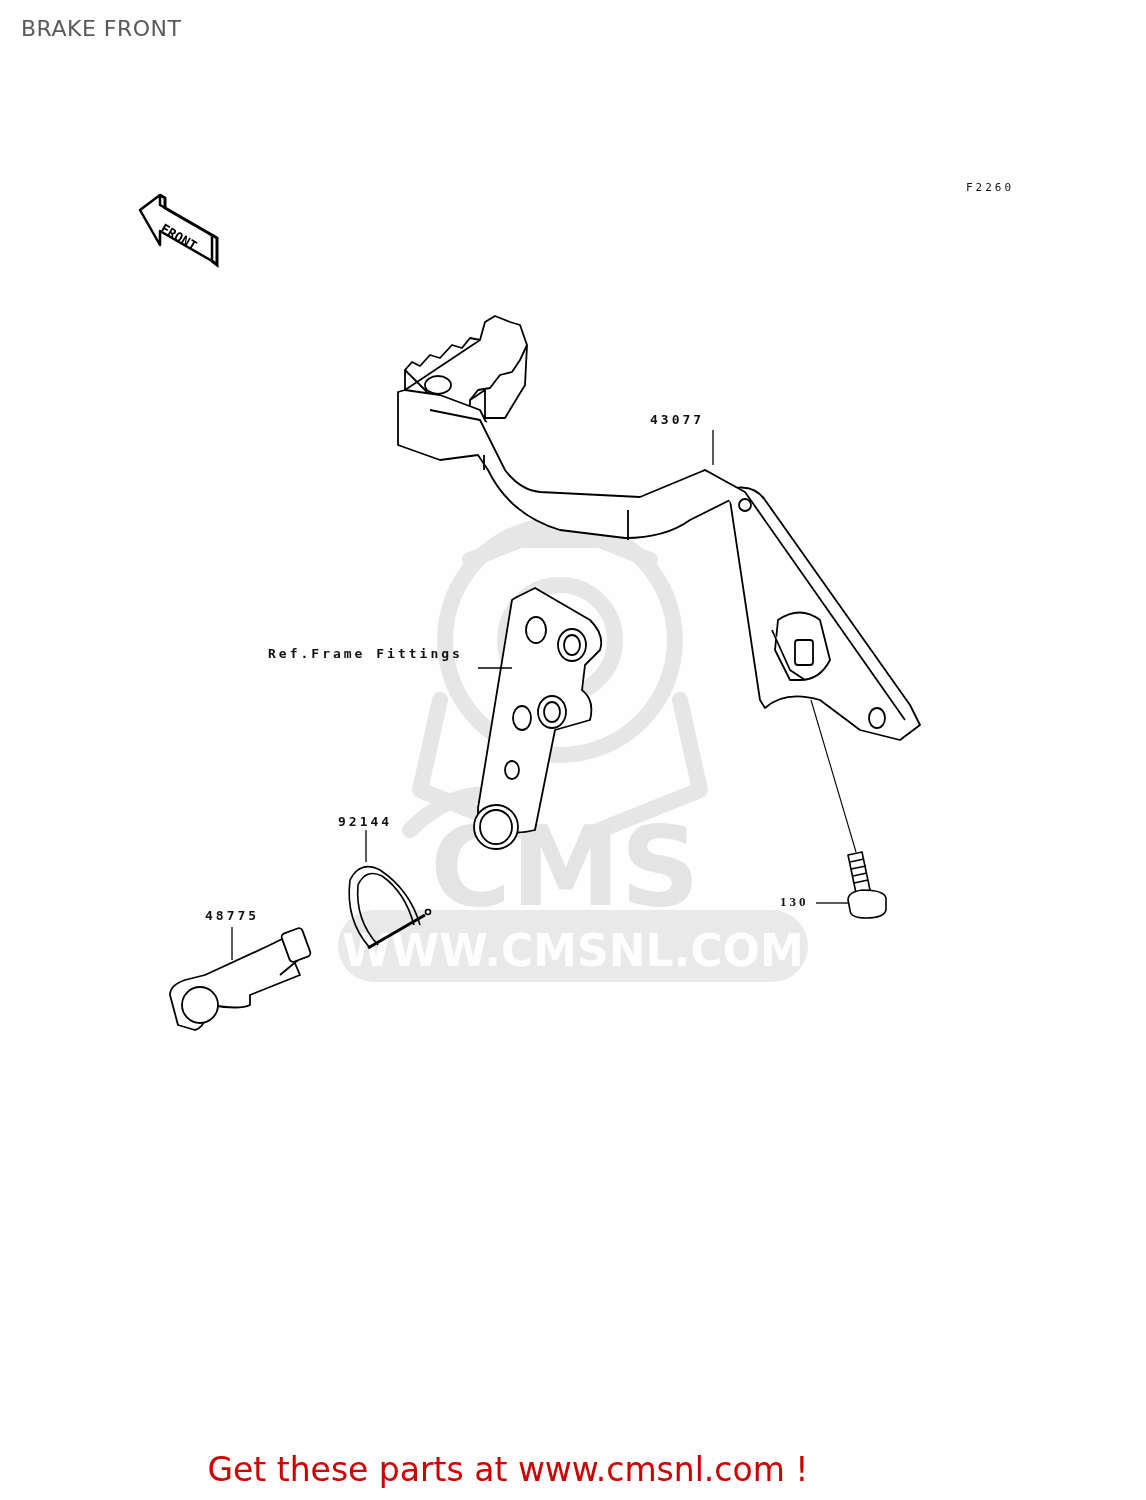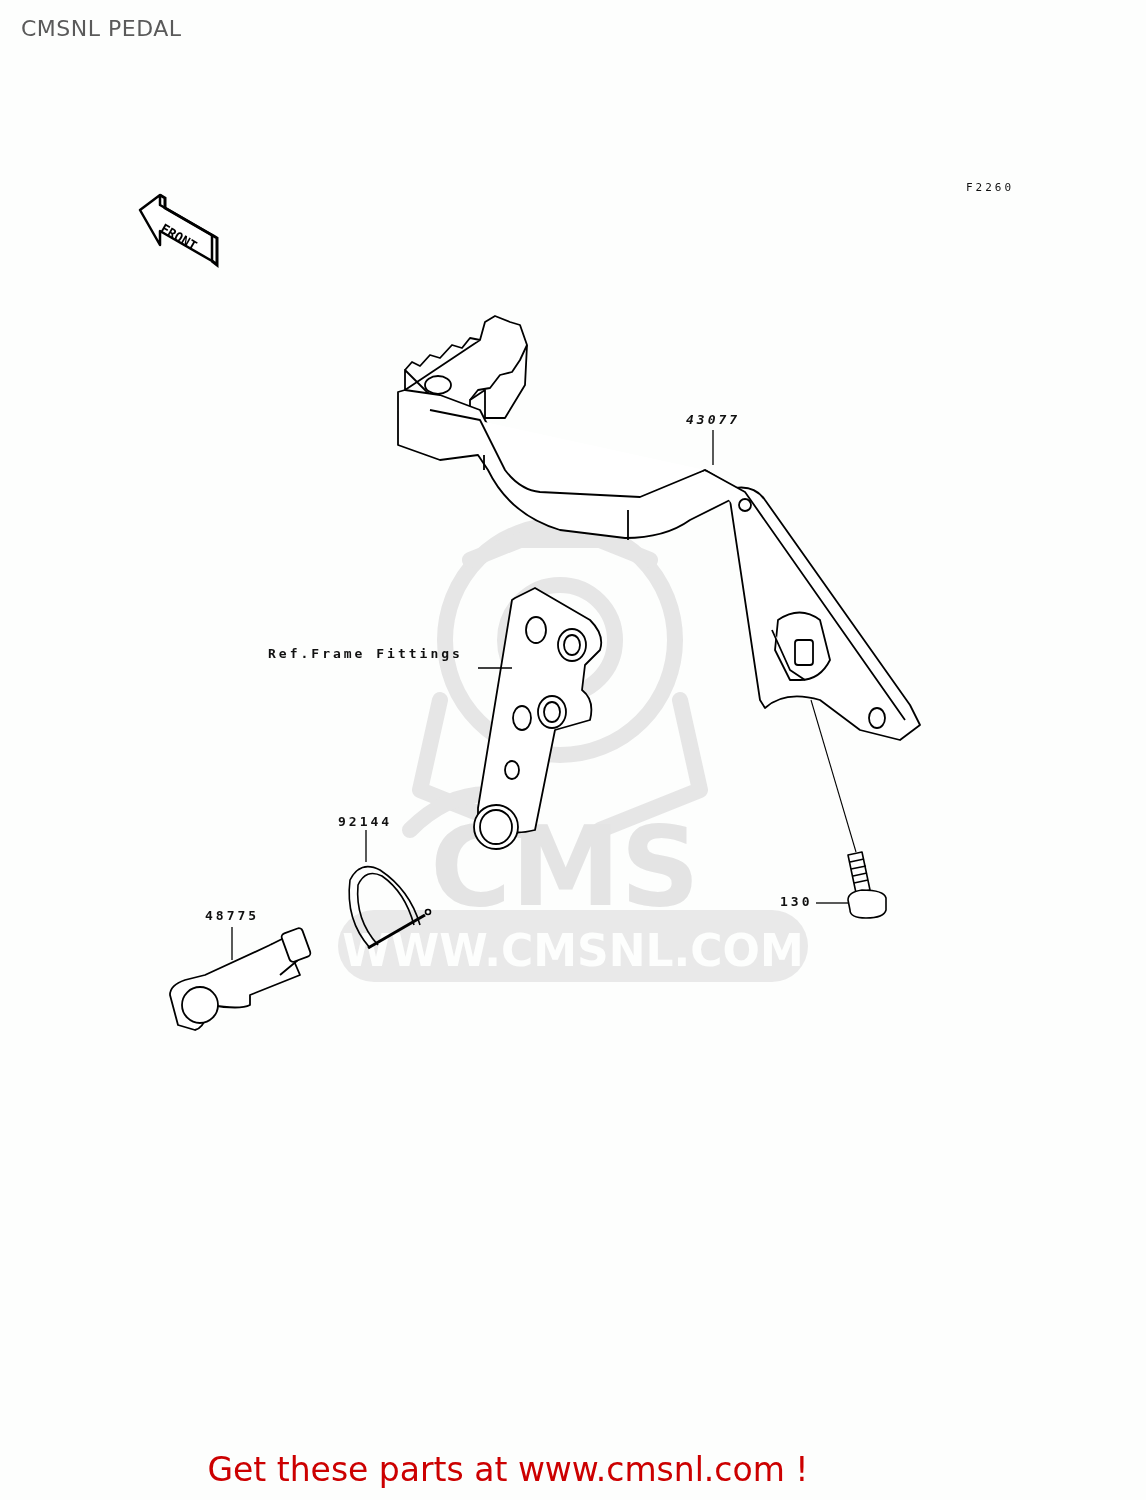--- a/index.html
+++ b/index.html
@@ -47,21 +47,21 @@
       text-align: center;
       font-family: "DejaVu Sans", sans-serif;
       font-size: 33px;
       color: #cc0000;
       text-decoration: none;
     }
   </style>
 </head>
 <body>
 
-<div class="page-title">CMSNL PEDAL</div>
+<div class="page-title">BRAKE FRONT</div>
 
 <svg class="diagram" viewBox="0 0 1146 1500" xmlns="http://www.w3.org/2000/svg">
 
   <g fill="none" stroke="#e6e6e6" stroke-width="16" stroke-linecap="round" stroke-linejoin="round">
     <circle cx="560" cy="640" r="115"></circle>
     <circle cx="560" cy="640" r="55"></circle>
     <path d="M440 700 L420 790 L520 830"></path>
     <path d="M680 700 L700 790 L600 830"></path>
     <path d="M470 560 L520 540 L600 540 L650 560"></path>
     <path d="M410 830 Q460 780 520 800"></path>
@@ -134,19 +134,19 @@
 
   <g fill="#fff" stroke="#000" stroke-width="1.6" stroke-linejoin="round">
     <path d="M848 855 L862 852 L870 890 L856 893 Z"></path>
     <path d="M850 862 L864 859 M851 869 L866 866 M853 876 L867 873 M854 883 L868 880"></path>
     <path d="M848 900 Q848 892 862 890 Q884 890 886 898 L886 910 Q884 918 866 918 Q850 918 850 910 Z"></path>
   </g>
   <line x1="811" y1="700" x2="856" y2="852" stroke="#000" stroke-width="1.1"></line>
   <line x1="816" y1="903" x2="848" y2="903" stroke="#000" stroke-width="1.3"></line>
 </svg>
 
-<span class="callout" style="left:686px; top:412px;font-style:italic;">43077</span>
+<span class="callout" style="left:650px; top:412px;">43077</span>
 <span class="callout" style="left:268px; top:646px;">Ref.Frame Fittings</span>
 <span class="callout" style="left:338px; top:814px;">92144</span>
 <span class="callout" style="left:205px; top:908px;">48775</span>
-<span class="callout" style="left:780px; top:894px;">130</span>
+<span class="callout" style="left:780px; top:894px;font-family:Liberation Serif, serif;">130</span>
 
 <a class="footer-link">Get these parts at www.cmsnl.com !</a>
 
 </body></html>

